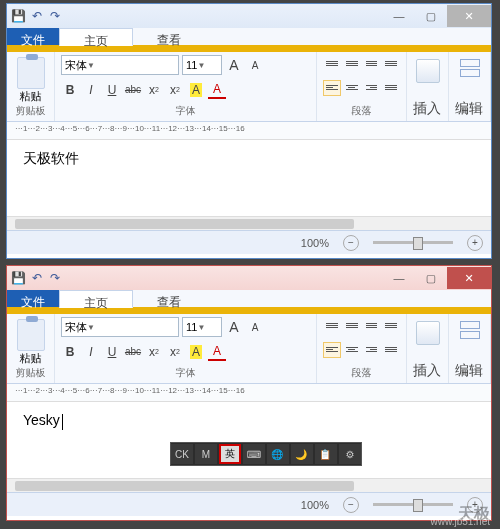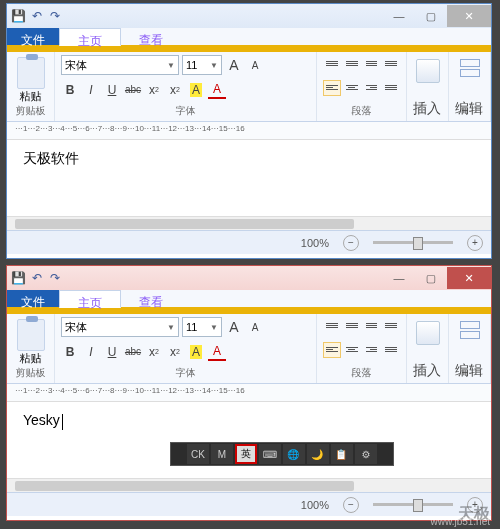--- a/index.html
+++ b/index.html
@@ -11,31 +11,31 @@
 .w2 .titlebar{background:linear-gradient(#f9e4e3,#f5d5d3)}
 .qat{display:flex;gap:2px;padding-left:4px}
 .qat span{width:16px;height:16px;display:flex;align-items:center;justify-content:center;font-size:12px;color:#3b5998}
 .title{position:absolute;left:50%;transform:translateX(-50%);color:#333}
 .winbtns{position:absolute;right:0;display:flex}
 .winbtn{width:32px;height:22px;display:flex;align-items:center;justify-content:center;font-size:11px;color:#555}
 .close{background:#b5b5b5;color:#fff;width:44px}
 .w2 .close{background:#c0504d}
 .tabs{height:24px;background:#f5f8fd;display:flex;border-bottom:7px solid #eab308;font-size:12px}
 .tab-file{background:#1e5fb4;color:#fff;padding:4px 14px}
-.tab{padding:4px 18px;color:#8b5cf6}
+.tab{padding:4px 24px;color:#404040}
 .tab.active{background:#fff;border:1px solid #c5d4ea;border-bottom:1px solid #fff;margin-bottom:-1px}
 .ribbon{height:70px;background:#f5f8fd;display:flex;border-bottom:1px solid #c5d4ea}
 .group{border-right:1px solid #dde5f0;padding:3px 6px;display:flex;flex-direction:column;justify-content:space-between}
 .grouplabel{font-size:10px;color:#666;text-align:center}
 .clip{width:48px;align-items:center}
 .clipicon{width:28px;height:32px;background:#e8eef8;border:1px solid #c5d4ea;border-radius:2px;position:relative;margin-top:2px}
 .clipicon::before{content:"";position:absolute;top:-4px;left:8px;width:12px;height:6px;background:#8faad4;border-radius:2px}
 .fontgroup{flex:1}
 .fontrow{display:flex;gap:3px;align-items:center;margin-bottom:3px}
-.fontsel{border:1px solid #abc;background:#fff;font-size:11px;padding:1px 3px;height:20px;display:flex;align-items:center;justify-content:space-between}
+.fontsel{border:1px solid #abc;background:#fff;font-size:11px;padding:1px 3px;height:20px;display:flex;align-items:center;justify-content:flex-start}
 .fn{width:118px}.fs{width:40px}
 .ico{width:18px;height:18px;display:flex;align-items:center;justify-content:center;font-size:12px;color:#444;cursor:pointer}
 .ico.b{font-weight:bold}.ico.i{font-style:italic}.ico.u{text-decoration:underline}
 .ico sup{font-size:7px}
 .hl{background:#ffeb3b;padding:0 2px}
 .para{width:90px}
 .pararow{display:flex;gap:2px;margin-bottom:3px}
 .pico{width:18px;height:16px;border:1px solid transparent;display:flex;flex-direction:column;justify-content:center;gap:1px;padding:2px}
 .pico span{height:1px;background:#555;display:block}
 .pico.sel{border-color:#f0c869;background:#fdf5e0}
@@ -46,21 +46,21 @@
 .edit div{width:20px;height:8px;border:1px solid #8faad4}
 .ruler{height:18px;background:#f9fbfd;border-bottom:1px solid #ddd;font-size:8px;color:#666;padding:2px 8px;white-space:nowrap;overflow:hidden}
 .doc{height:76px;background:#fff;padding:10px 16px;font-size:14px;font-family:SimSun,serif;position:relative}
 .cursor{display:inline-block;width:1px;height:16px;background:#000;vertical-align:middle;margin-left:2px}
 .scrollh{height:14px;background:#f0f0f0;border-top:1px solid #ddd;position:relative}
 .thumb{position:absolute;left:8px;width:70%;height:10px;top:2px;background:#cdcdcd;border-radius:2px}
 .status{height:24px;background:#eaf0fa;border-top:1px solid #c5d4ea;display:flex;align-items:center;justify-content:flex-end;padding:0 8px;gap:14px;font-size:11px;color:#555}
 .zbtn{width:16px;height:16px;border:1px solid #aaa;border-radius:50%;display:flex;align-items:center;justify-content:center;font-size:10px}
 .slider{width:80px;height:3px;background:#bbb;position:relative}
 .slider::after{content:"";position:absolute;left:40px;top:-4px;width:8px;height:11px;background:#ddd;border:1px solid #888}
-.ime{position:absolute;left:170px;top:442px;height:24px;background:#2c2c2c;display:flex;align-items:center;padding:0 16px;gap:2px;border:1px solid #555}
+.ime{position:absolute;left:170px;top:442px;height:24px;background:#2c2c2c;display:flex;align-items:center;padding:0 0;gap:2px;border:1px solid #555}
 .ime span{width:22px;height:20px;display:flex;align-items:center;justify-content:center;font-size:10px;color:#ccc;background:#3a3a3a}
 .ime .hl2{border:2px solid #c00;color:#000;background:#ddd}
 .wm{position:absolute;right:10px;bottom:4px;font-size:16px;color:rgba(0,0,0,.35);font-weight:bold}
 .wm2{position:absolute;right:10px;bottom:2px;font-size:10px;color:rgba(255,255,255,.6)}
 .dd{font-size:8px;color:#666}
 </style>
 </head>
 <body>
 
 <div class="window w1">

